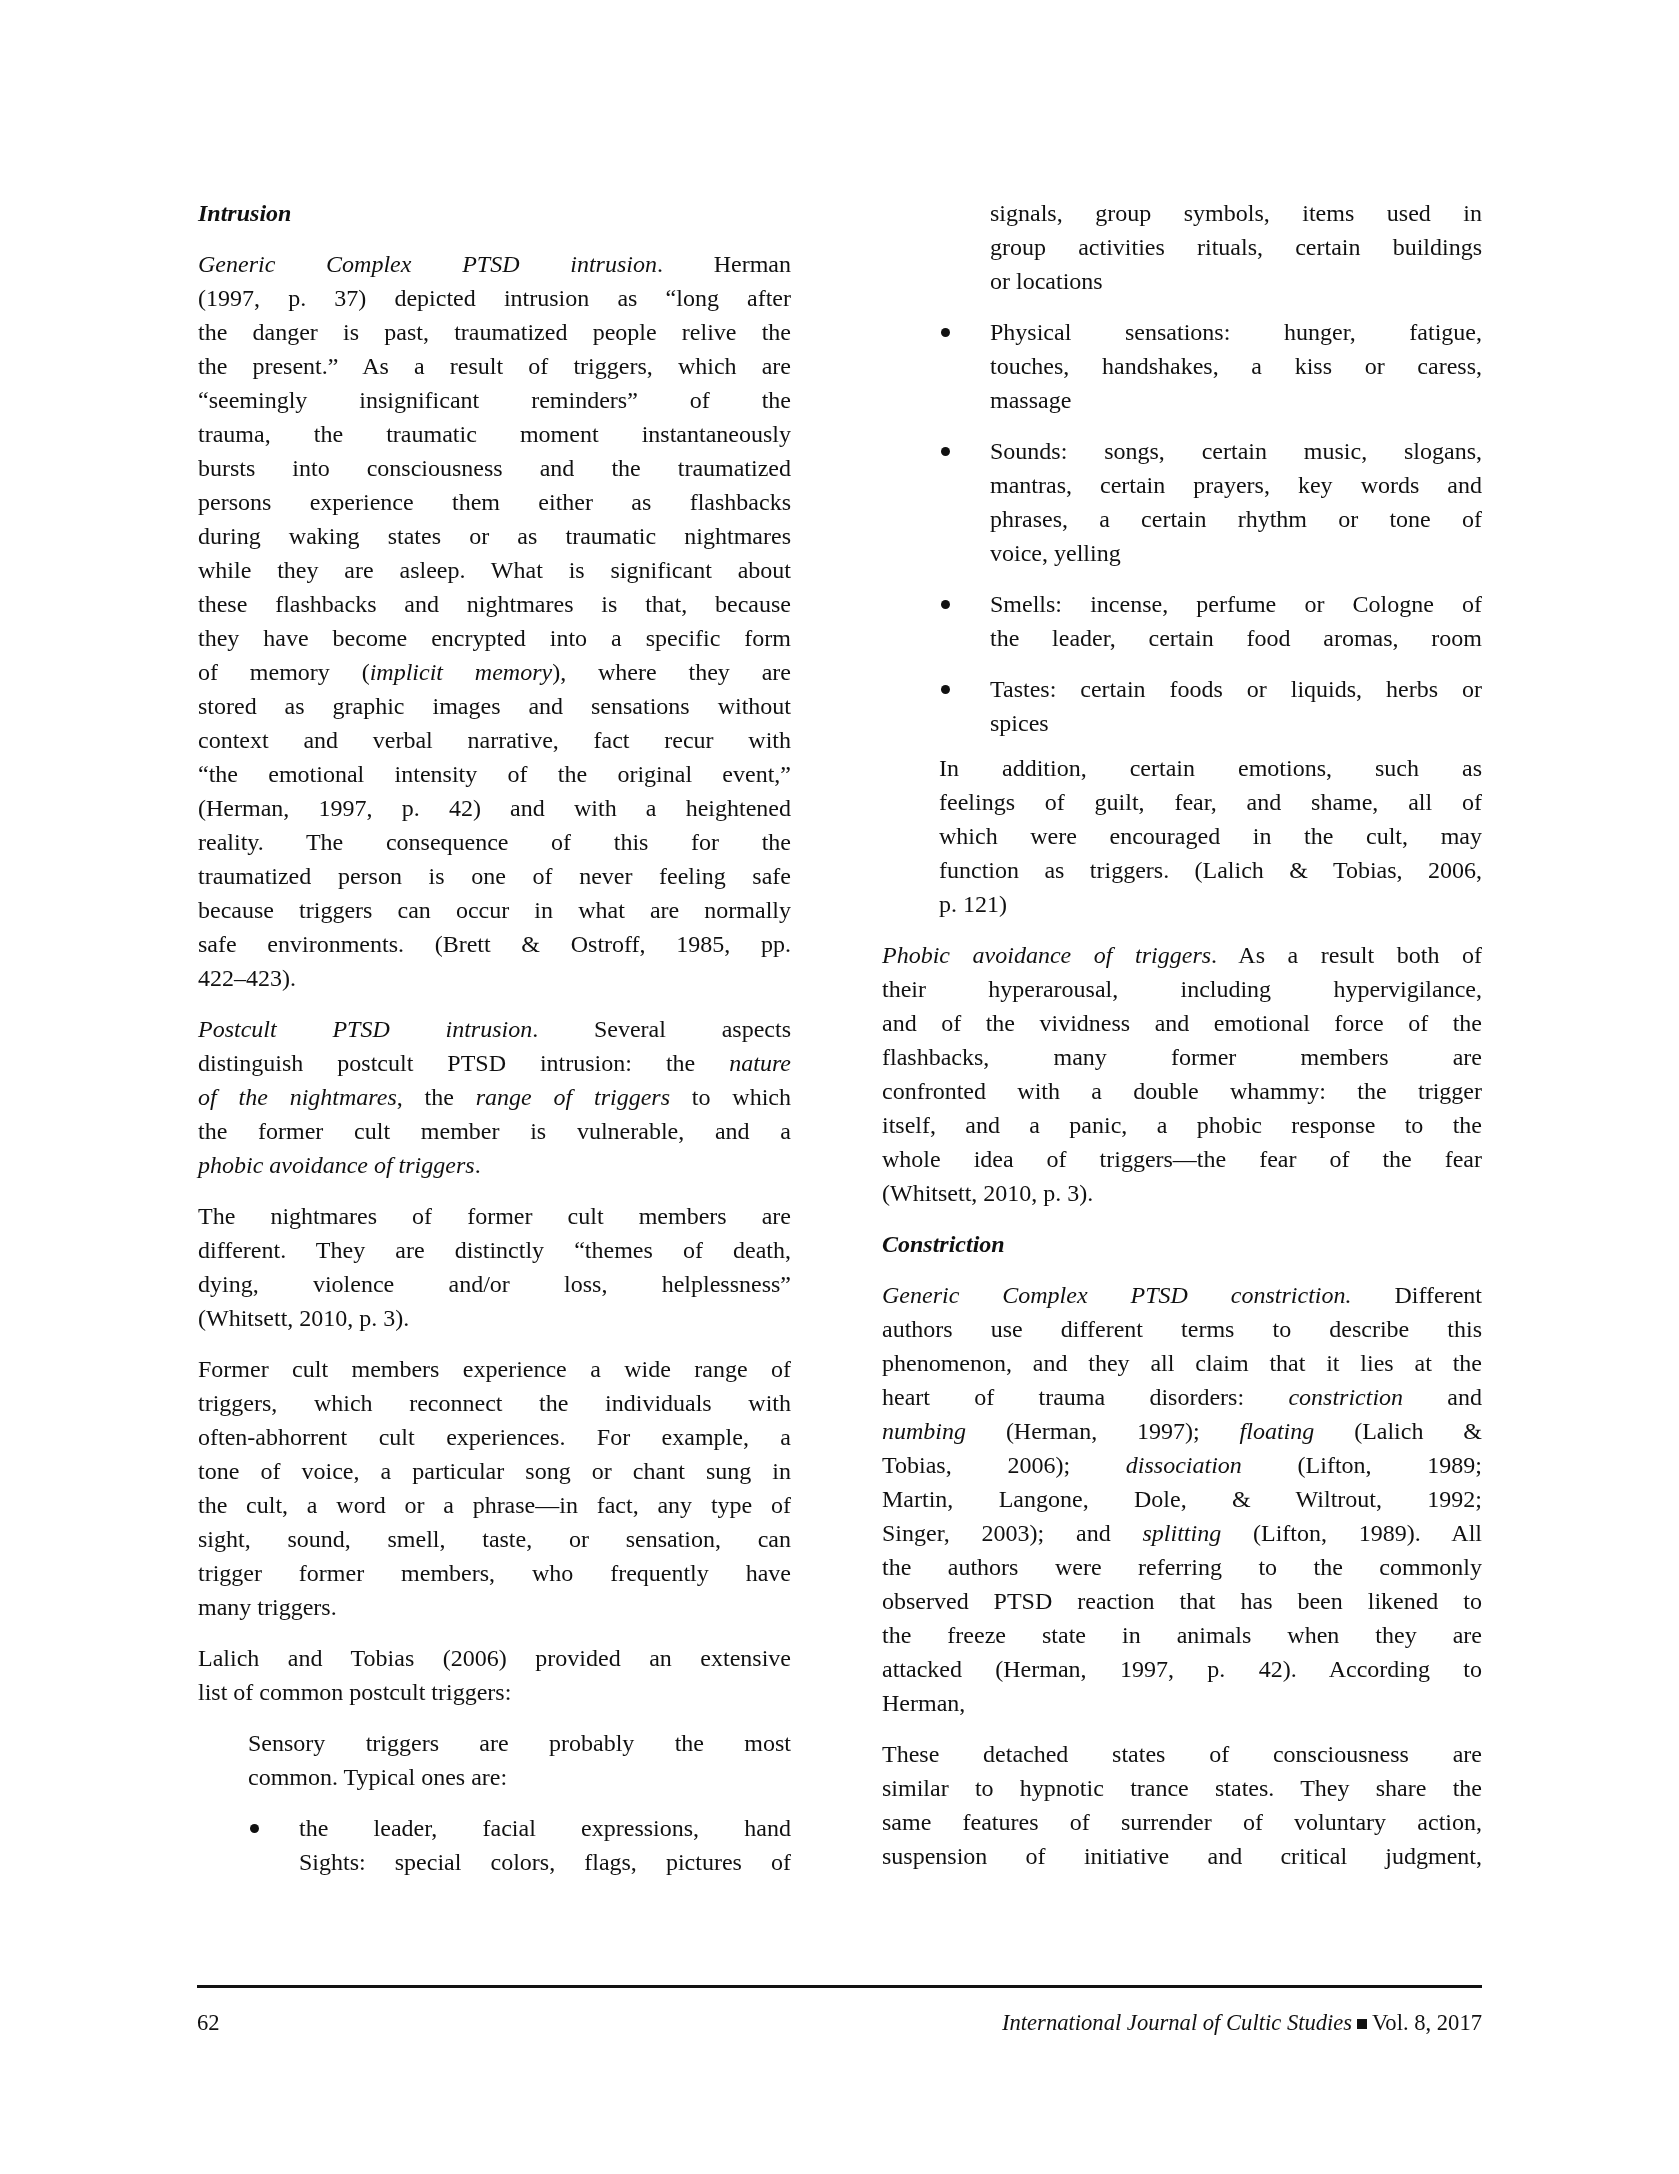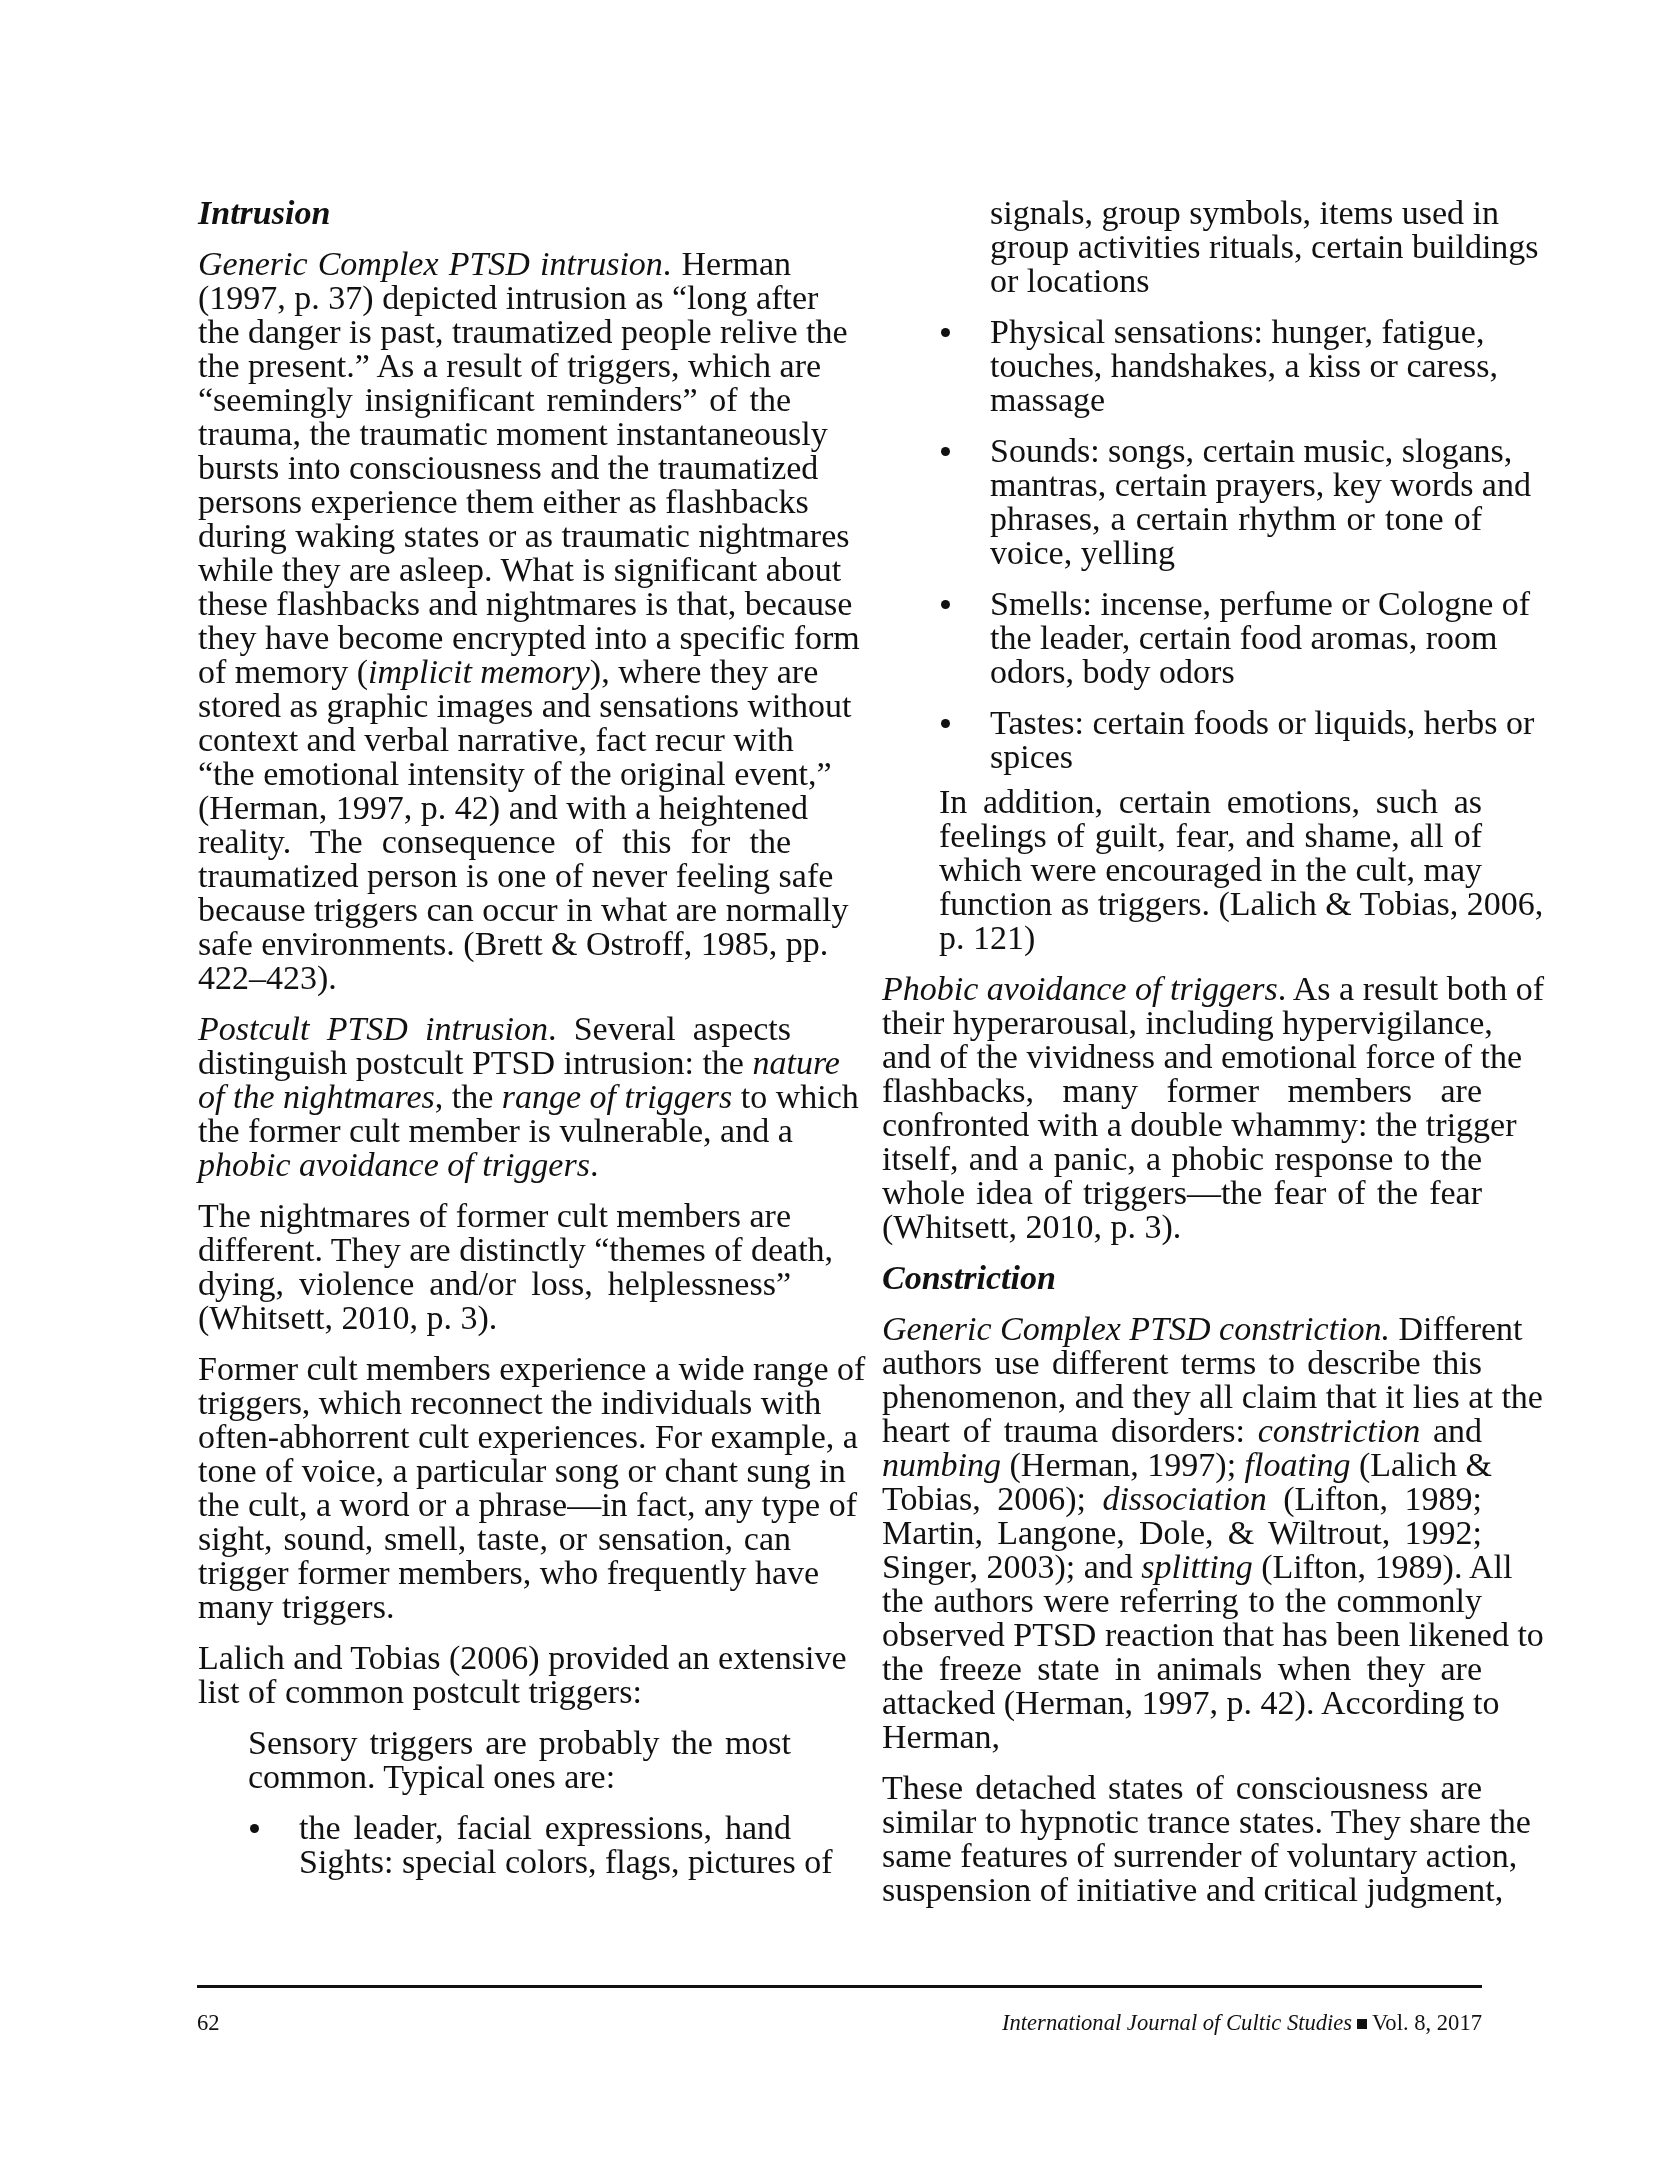--- a/index.html
+++ b/index.html
@@ -1,18 +1,18 @@
 <!DOCTYPE html>
 <html style="font-size:15px"><head>
 <meta charset="utf-8">
 <style>
   html, body { margin: 0; padding: 0; background: #ffffff; }
   body { width: 1680px; height: 2174px; position: relative; overflow: hidden;
          font-family: "Liberation Serif", "DejaVu Serif", serif; color: #111111; }
-  .col { position: absolute; top: 196px; font-size: 34px; line-height: 34px; }
+  .col { position: absolute; top: 196px; font-size: 24px; line-height: 34px; }
   #col-left { left: 198px; width: 593px; }
   #col-right { left: 882px; width: 600px; }
   .para { margin: 0 0 17px 0; }
   .line { display: block; white-space: nowrap; text-align: justify; text-align-last: justify; height: 34px; overflow: visible; }
   .line.last { text-align-last: left; }
   .heading { font-weight: bold; font-style: italic; margin-bottom: 17px; height: 34px; }
   .indent { margin-left: var(--indent); }
   .bullet { position: relative; margin-left: var(--btext); margin-bottom: 17px; }
   .bullet-dot { position: absolute; left: calc(var(--bdot) - var(--btext)); top: 13px; width: 9.4px; height: 9.4px; border-radius: 50%; background: #111; }
   #col-left { --indent: 50px; --bdot: 52px; --btext: 101px; }
@@ -117,21 +117,20 @@
         <span class="line"><span>mantras, certain prayers, key words and</span></span>
         <span class="line"><span>phrases, a certain rhythm or tone of</span></span>
         <span class="line last"><span>voice, yelling</span></span>
       </div>
   </div>
   <div class="bullet">
     <span class="bullet-dot"></span>
     <div>
         <span class="line"><span>Smells: incense, perfume or Cologne of</span></span>
         <span class="line"><span>the leader, certain food aromas, room</span></span>
-        <span class="line last"><span>odors, body odors</span></span>
       </div>
   </div>
   <div class="bullet" style="margin-bottom:11.3px">
     <span class="bullet-dot"></span>
     <div>
         <span class="line"><span>Tastes: certain foods or liquids, herbs or</span></span>
         <span class="line last"><span>spices</span></span>
       </div>
   </div>
   <div class="para indent">

